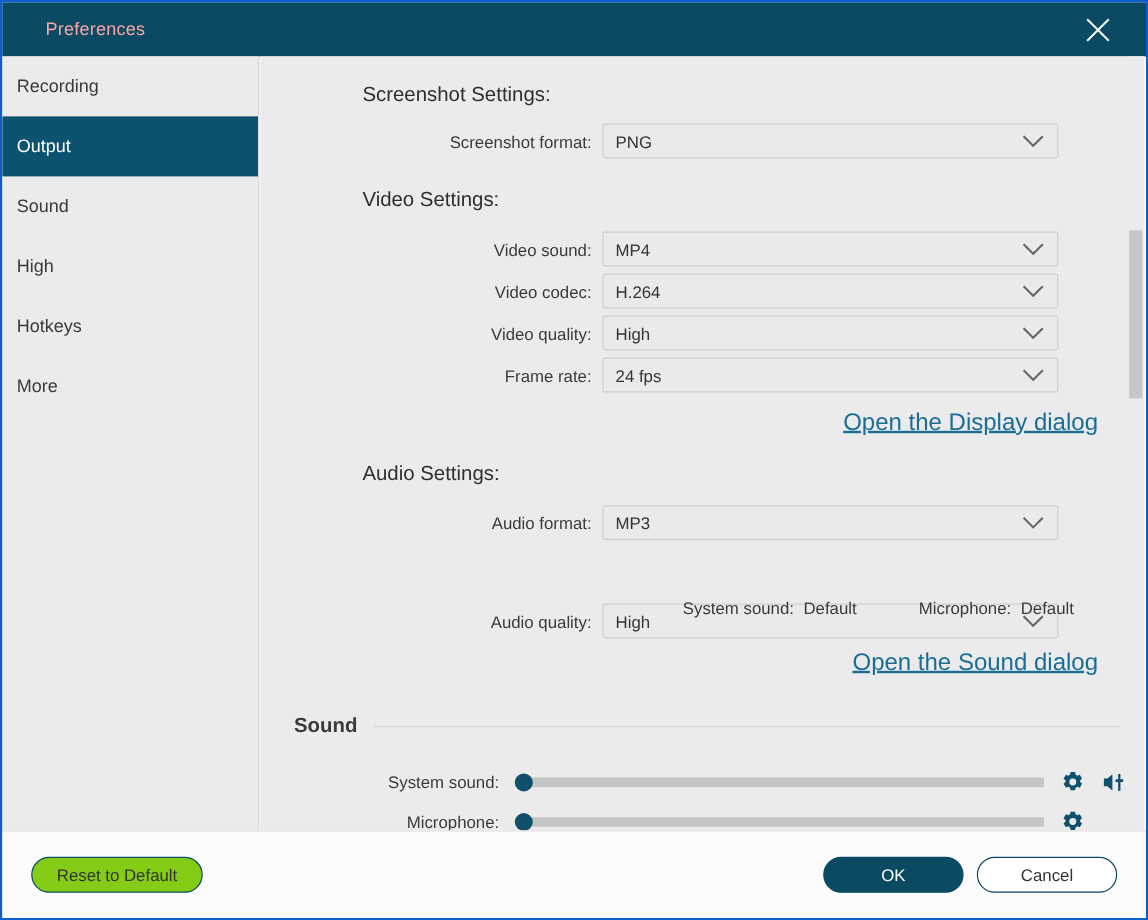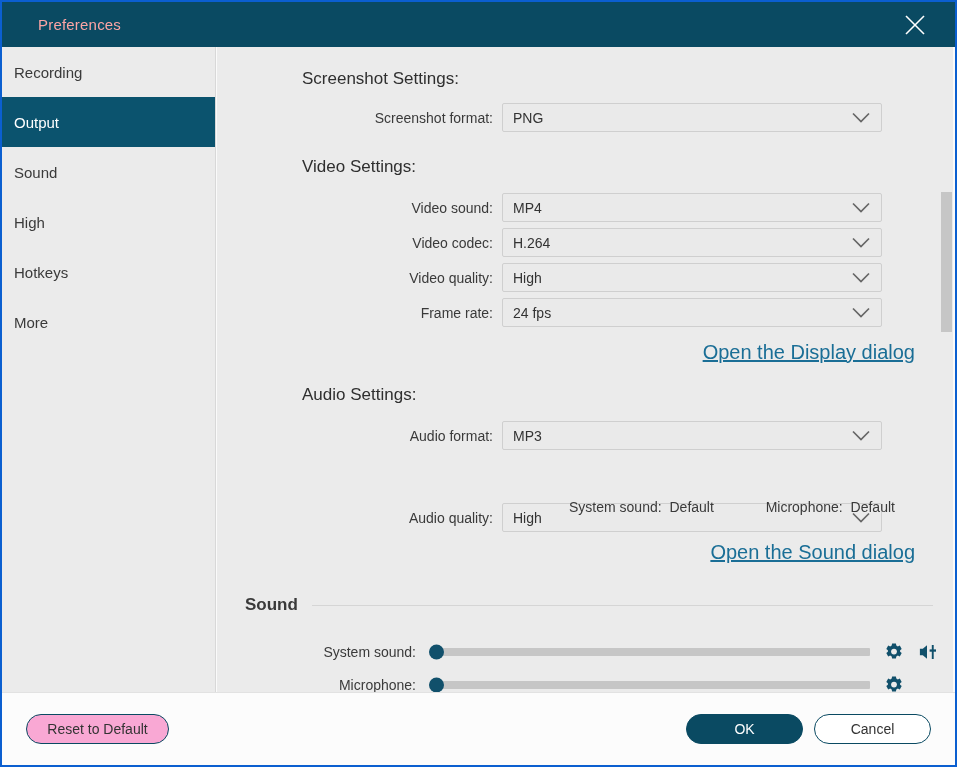--- a/index.html
+++ b/index.html
@@ -110,21 +110,21 @@
   .footer{
     position:absolute;left:0;right:0;bottom:0;height:72px;background:#fcfcfc;
     border-top:1px solid #e2e2e2;
   }
   .btn{
     position:absolute;top:50%;transform:translateY(-50%);
     height:30px;border-radius:15px;box-sizing:border-box;
     display:flex;align-items:center;justify-content:center;
     font-size:14px;cursor:pointer;
   }
-  .btn-reset{left:24px;width:143px;border:1px solid #0a4a62;background:#f9a8d4;color:#333;}
+  .btn-reset{left:24px;width:143px;border:1px solid #0a4a62;background:#84cc16;color:#333;}
   .btn-ok{left:684px;width:117px;background:#0a4a62;color:#ffffff;border:1px solid #0a4a62;}
   .btn-cancel{left:812px;width:117px;border:1px solid #0a4a62;background:#ffffff;color:#333;}
 </style>
 </head>
 <body>
 
 <div class="window">
 
   <div class="titlebar">
     <div class="title-text">Preferences</div>

